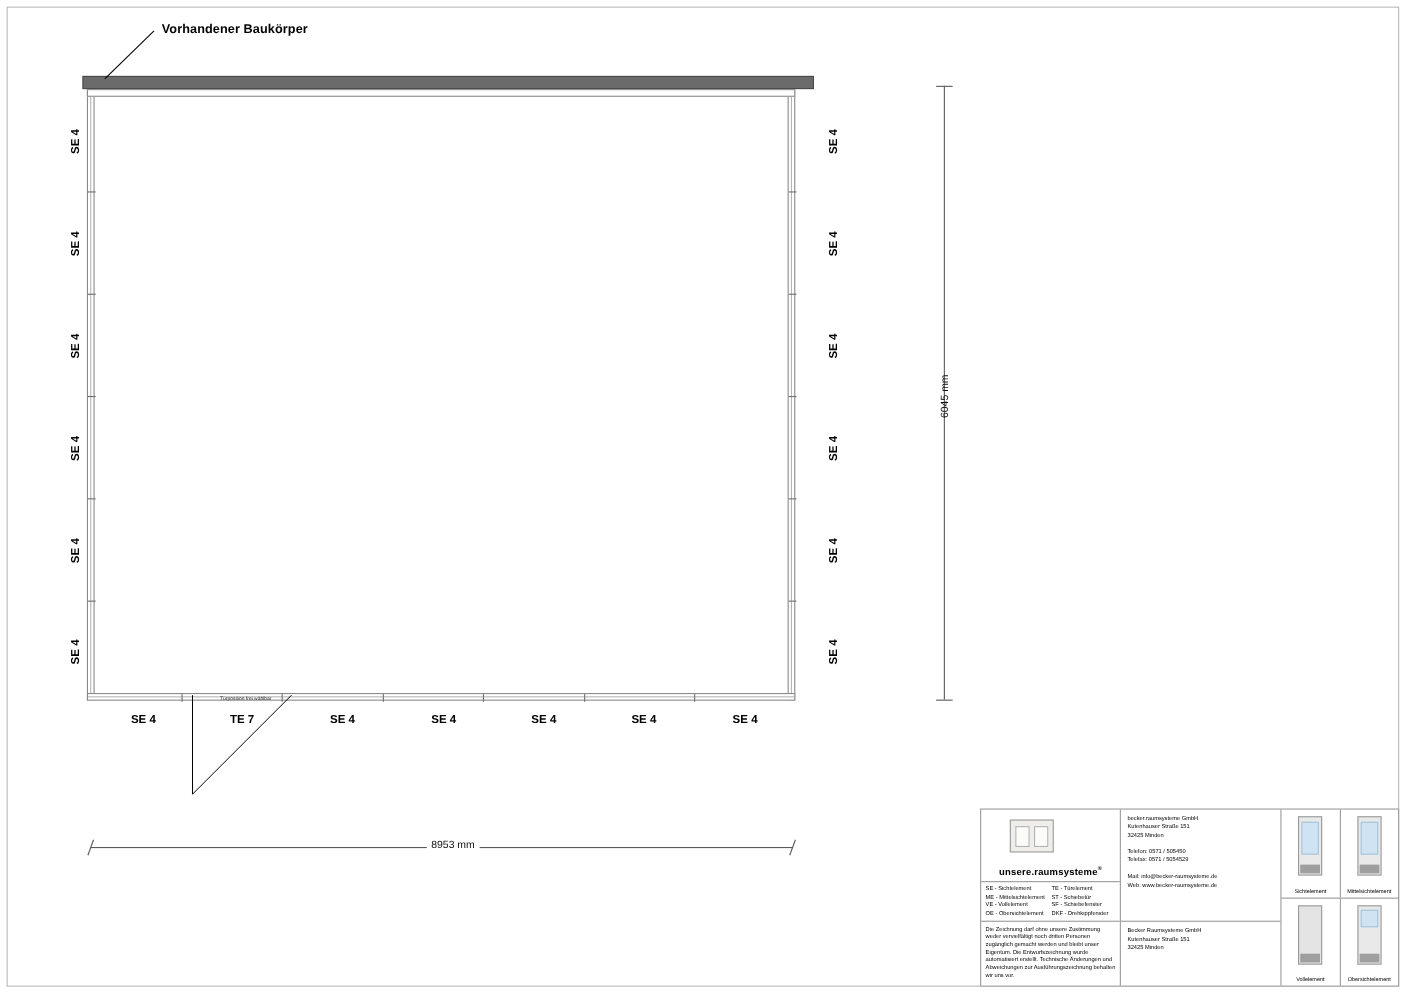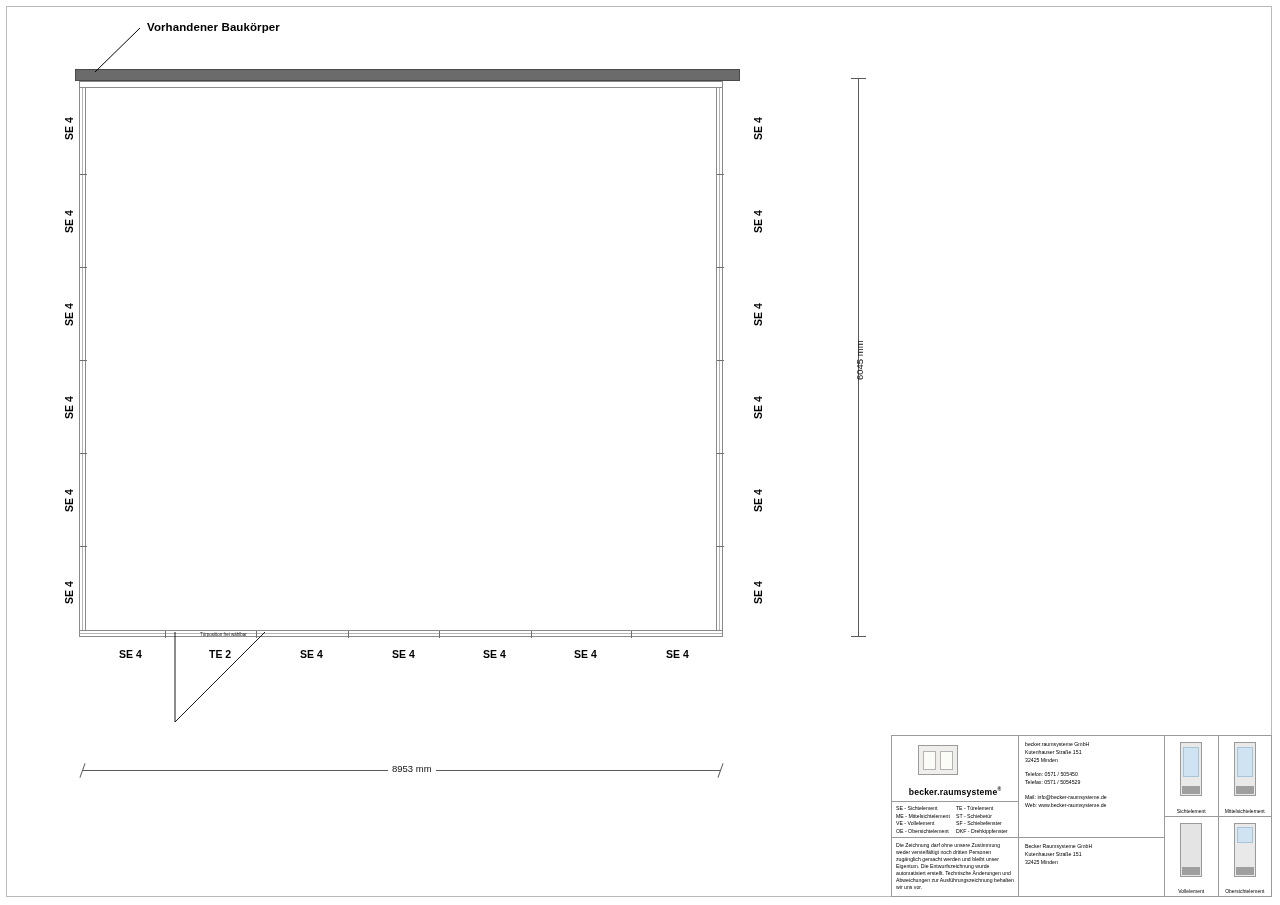--- a/index.html
+++ b/index.html
@@ -355,21 +355,21 @@
     <div class="lbl lbl-rot" style="left:63px; top:604px;">SE 4</div>
 
     <div class="lbl lbl-rot" style="left:752px; top:140px;">SE 4</div>
     <div class="lbl lbl-rot" style="left:752px; top:233px;">SE 4</div>
     <div class="lbl lbl-rot" style="left:752px; top:326px;">SE 4</div>
     <div class="lbl lbl-rot" style="left:752px; top:419px;">SE 4</div>
     <div class="lbl lbl-rot" style="left:752px; top:512px;">SE 4</div>
     <div class="lbl lbl-rot" style="left:752px; top:604px;">SE 4</div>
 
     <div class="lbl" style="left:119px; top:648px;">SE 4</div>
-    <div class="lbl" style="left:209px; top:648px;">TE 2</div>
+    <div class="lbl" style="left:209px; top:648px;">TE 7</div>
     <div class="lbl" style="left:300px; top:648px;">SE 4</div>
     <div class="lbl" style="left:392px; top:648px;">SE 4</div>
     <div class="lbl" style="left:483px; top:648px;">SE 4</div>
     <div class="lbl" style="left:574px; top:648px;">SE 4</div>
     <div class="lbl" style="left:666px; top:648px;">SE 4</div>
 
     <svg class="door-swing" viewBox="0 0 110 100">
       <line x1="95" y1="2" x2="5" y2="92" stroke="#000" stroke-width="0.9"></line>
       <line x1="5" y1="92" x2="5" y2="2" stroke="#000" stroke-width="0.9"></line>
     </svg>
@@ -384,21 +384,21 @@
     <div class="tick" style="left:82px; top:763px; width:1px; height:15px; transform:rotate(20deg);"></div>
     <div class="tick" style="left:720px; top:763px; width:1px; height:15px; transform:rotate(20deg);"></div>
     <div class="dim-text" style="left:388px; top:763px; background:#fff; padding:0 4px;">8953 mm</div>
   </div>
 
   <div id="titleblock">
 
     <div class="tb-col-logo">
       <div class="tb-logo-box">
         <div class="logo-mark"></div>
-        <div class="logo-text"><span>becker.raumsysteme</span><sup>®</sup></div>
+        <div class="logo-text"><span>unsere.raumsysteme</span><sup>®</sup></div>
       </div>
       <div class="tb-legend">
         <div class="legend-col">
           <div>SE - Sichtelement</div>
           <div>ME - Mittelsichtelement</div>
           <div>VE - Vollelement</div>
           <div>OE - Obersichtelement</div>
         </div>
         <div class="legend-col">
           <div>TE - Türelement</div>

